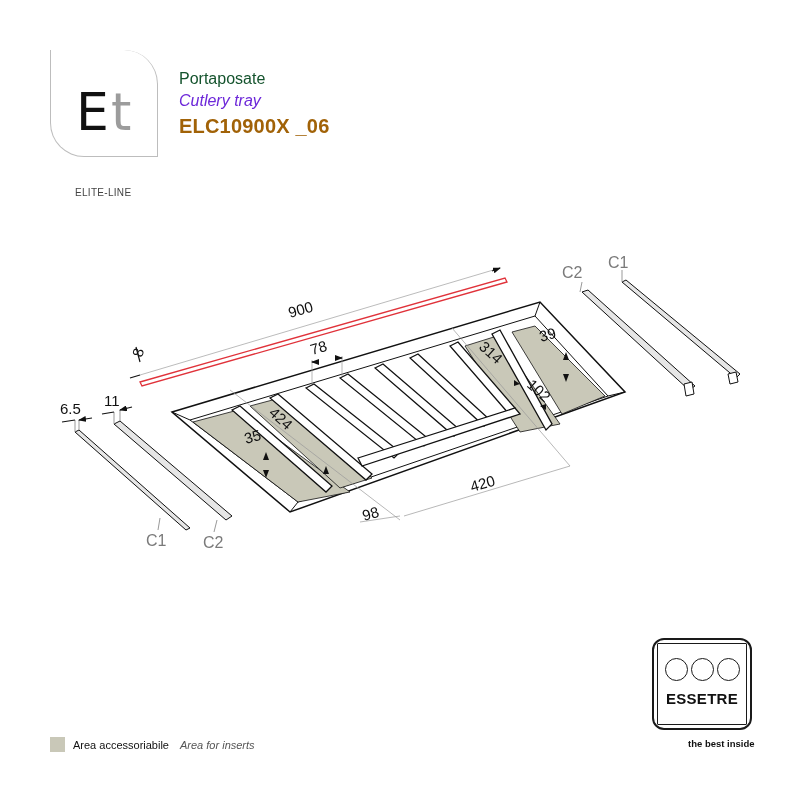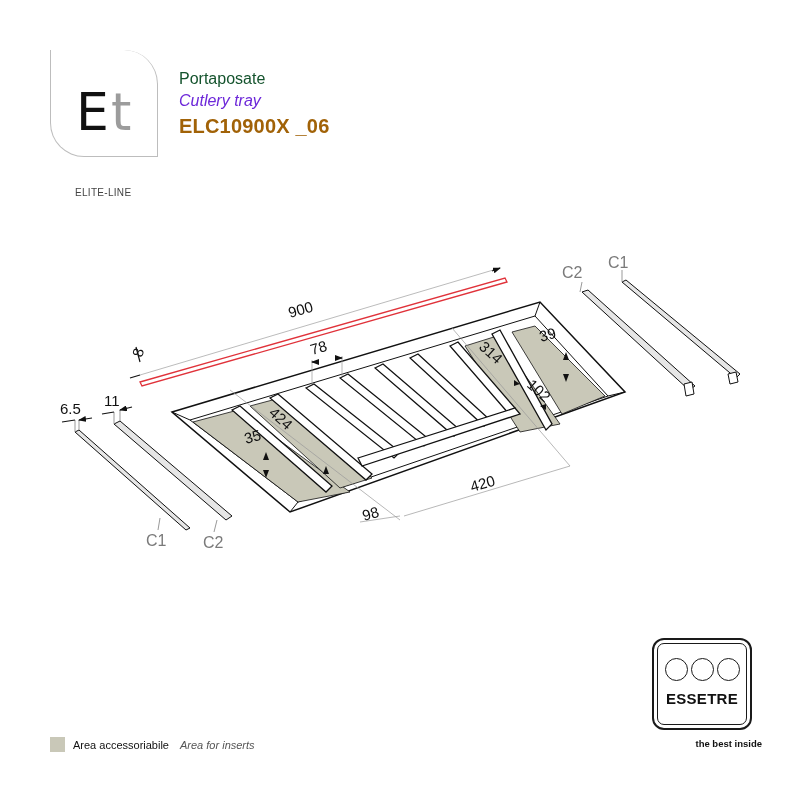--- a/index.html
+++ b/index.html
@@ -11,25 +11,25 @@
   .logo-caption { position:absolute; left:75px; top:163px; font-size:10px; color:#444; letter-spacing:0.3px;margin-top:24px; }
   .title-it { position:absolute; left:179px; top:70px; font-size:16px; color:#14532d; }
   .title-en { position:absolute; left:179px; top:92px; font-size:16px; color:#6d28d9; font-style:italic; }
   .title-code { position:absolute; left:179px; top:115px; font-size:20px; font-weight:700; color:#a16207; letter-spacing:0.2px; }
   .diagram { position:absolute; left:0; top:0; width:800px; height:800px; }
   .legend { position:absolute; left:50px; top:737px; display:flex; align-items:center; gap:8px; font-size:11px;justify-content:space-between; }
   .legend-swatch { width:15px; height:15px; background:#c9c8b8; }
   .legend-it { color:#111; }
   .legend-en { color:#555; font-style:italic; margin-left:3px; }
   .brand { position:absolute; left:652px; top:638px; width:96px; height:88px; border:2px solid #1a1a1a; border-radius:12px; }
-  .brand-inner { position:absolute; left:3px; top:3px; right:3px; bottom:3px; border:1px solid #1a1a1a; border-radius:7px; }
+  .brand-inner { position:absolute; left:3px; top:3px; right:3px; bottom:3px; border:1px solid #1a1a1a; border-radius:1px; }
   .brand-circles { position:absolute; top:14px; left:0; right:0; display:flex; justify-content:center; gap:3px; }
   .brand-circle { width:21px; height:21px; border:1.5px solid #1a1a1a; border-radius:50%; }
   .brand-name { position:absolute; top:46px; left:0; right:0; text-align:center; font-size:15px; font-weight:700; color:#111; letter-spacing:0.3px; }
-  .brand-tag { position:absolute; left:662px; top:738px; width:100px; text-align:right; font-size:9.5px; color:#111; font-weight:700; }
+  .brand-tag { position:absolute; left:688px; top:738px; width:100px; text-align:left; font-size:9.5px; color:#111; font-weight:700; }
   svg text.dim { font-family:"Liberation Sans", sans-serif; font-size:15px; fill:#111; }
   svg text.part { font-family:"Liberation Sans", sans-serif; font-size:16px; fill:#7a7a7a; }
 </style>
 </head>
 <body>
 
 <div class="logo-box"></div>
 <div class="logo-E">E</div>
 <div class="logo-t">t</div>
 <div class="logo-caption">ELITE-LINE</div>

